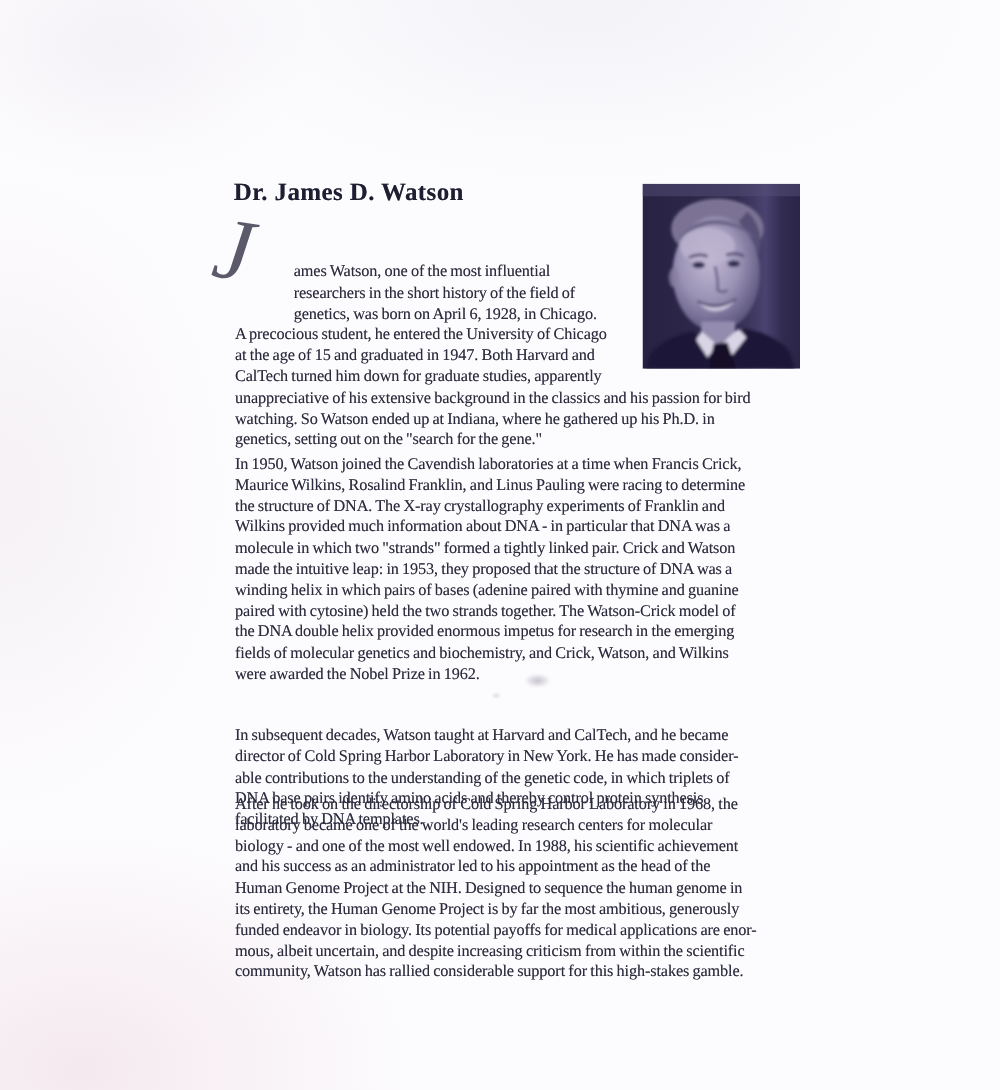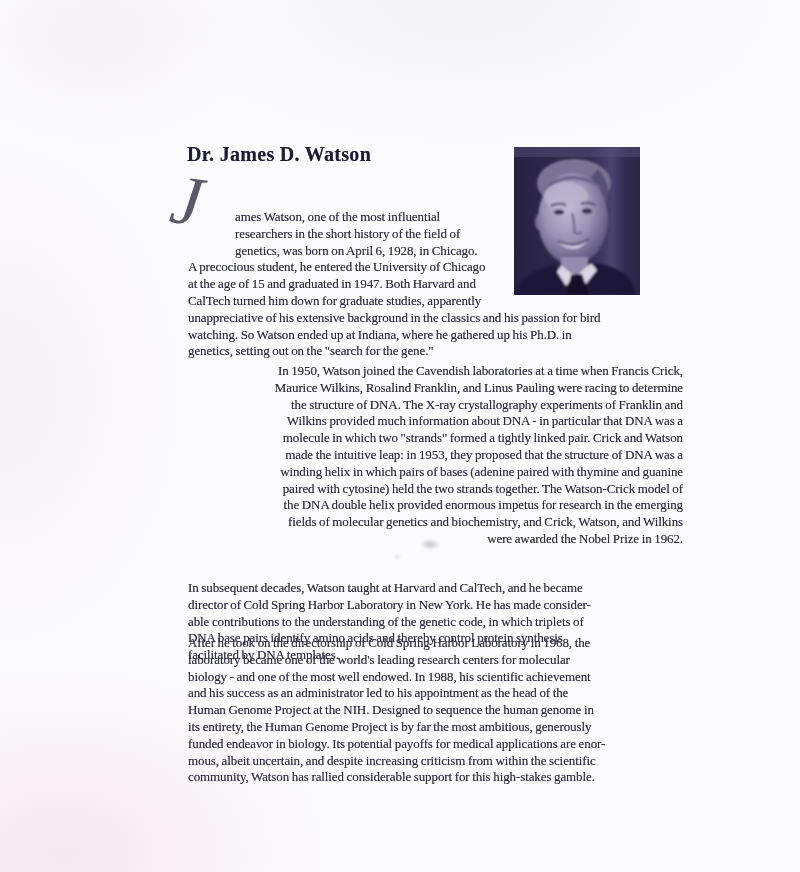--- a/index.html
+++ b/index.html
@@ -42,21 +42,21 @@
     color:#5a5a6a; transform:rotate(8deg);
   }
 
   .para {
     position:absolute; left:188px; width:495px; margin:0;
     font-size:13px; line-height:16.8px; letter-spacing:-.1px; word-spacing:-.5px;
     color:#2c2c3e; white-space:pre-line;
     text-shadow:0 0 .5px rgba(44,44,62,.5);
   }
   .p1 { top:209px; }
-  .p2 { top:363px;text-align:right; }
+  .p2 { top:363px; }
   .p3 { top:580px; }
   .p4 { top:635px; }
   .dc-spacer { float:left; width:47px; height:50px; }
 
   .photo {
     position:absolute; left:514px; top:147px; width:126px; height:148px;
   }
   .photo svg { display:block; width:126px; height:148px; }
 </style>
 </head>

